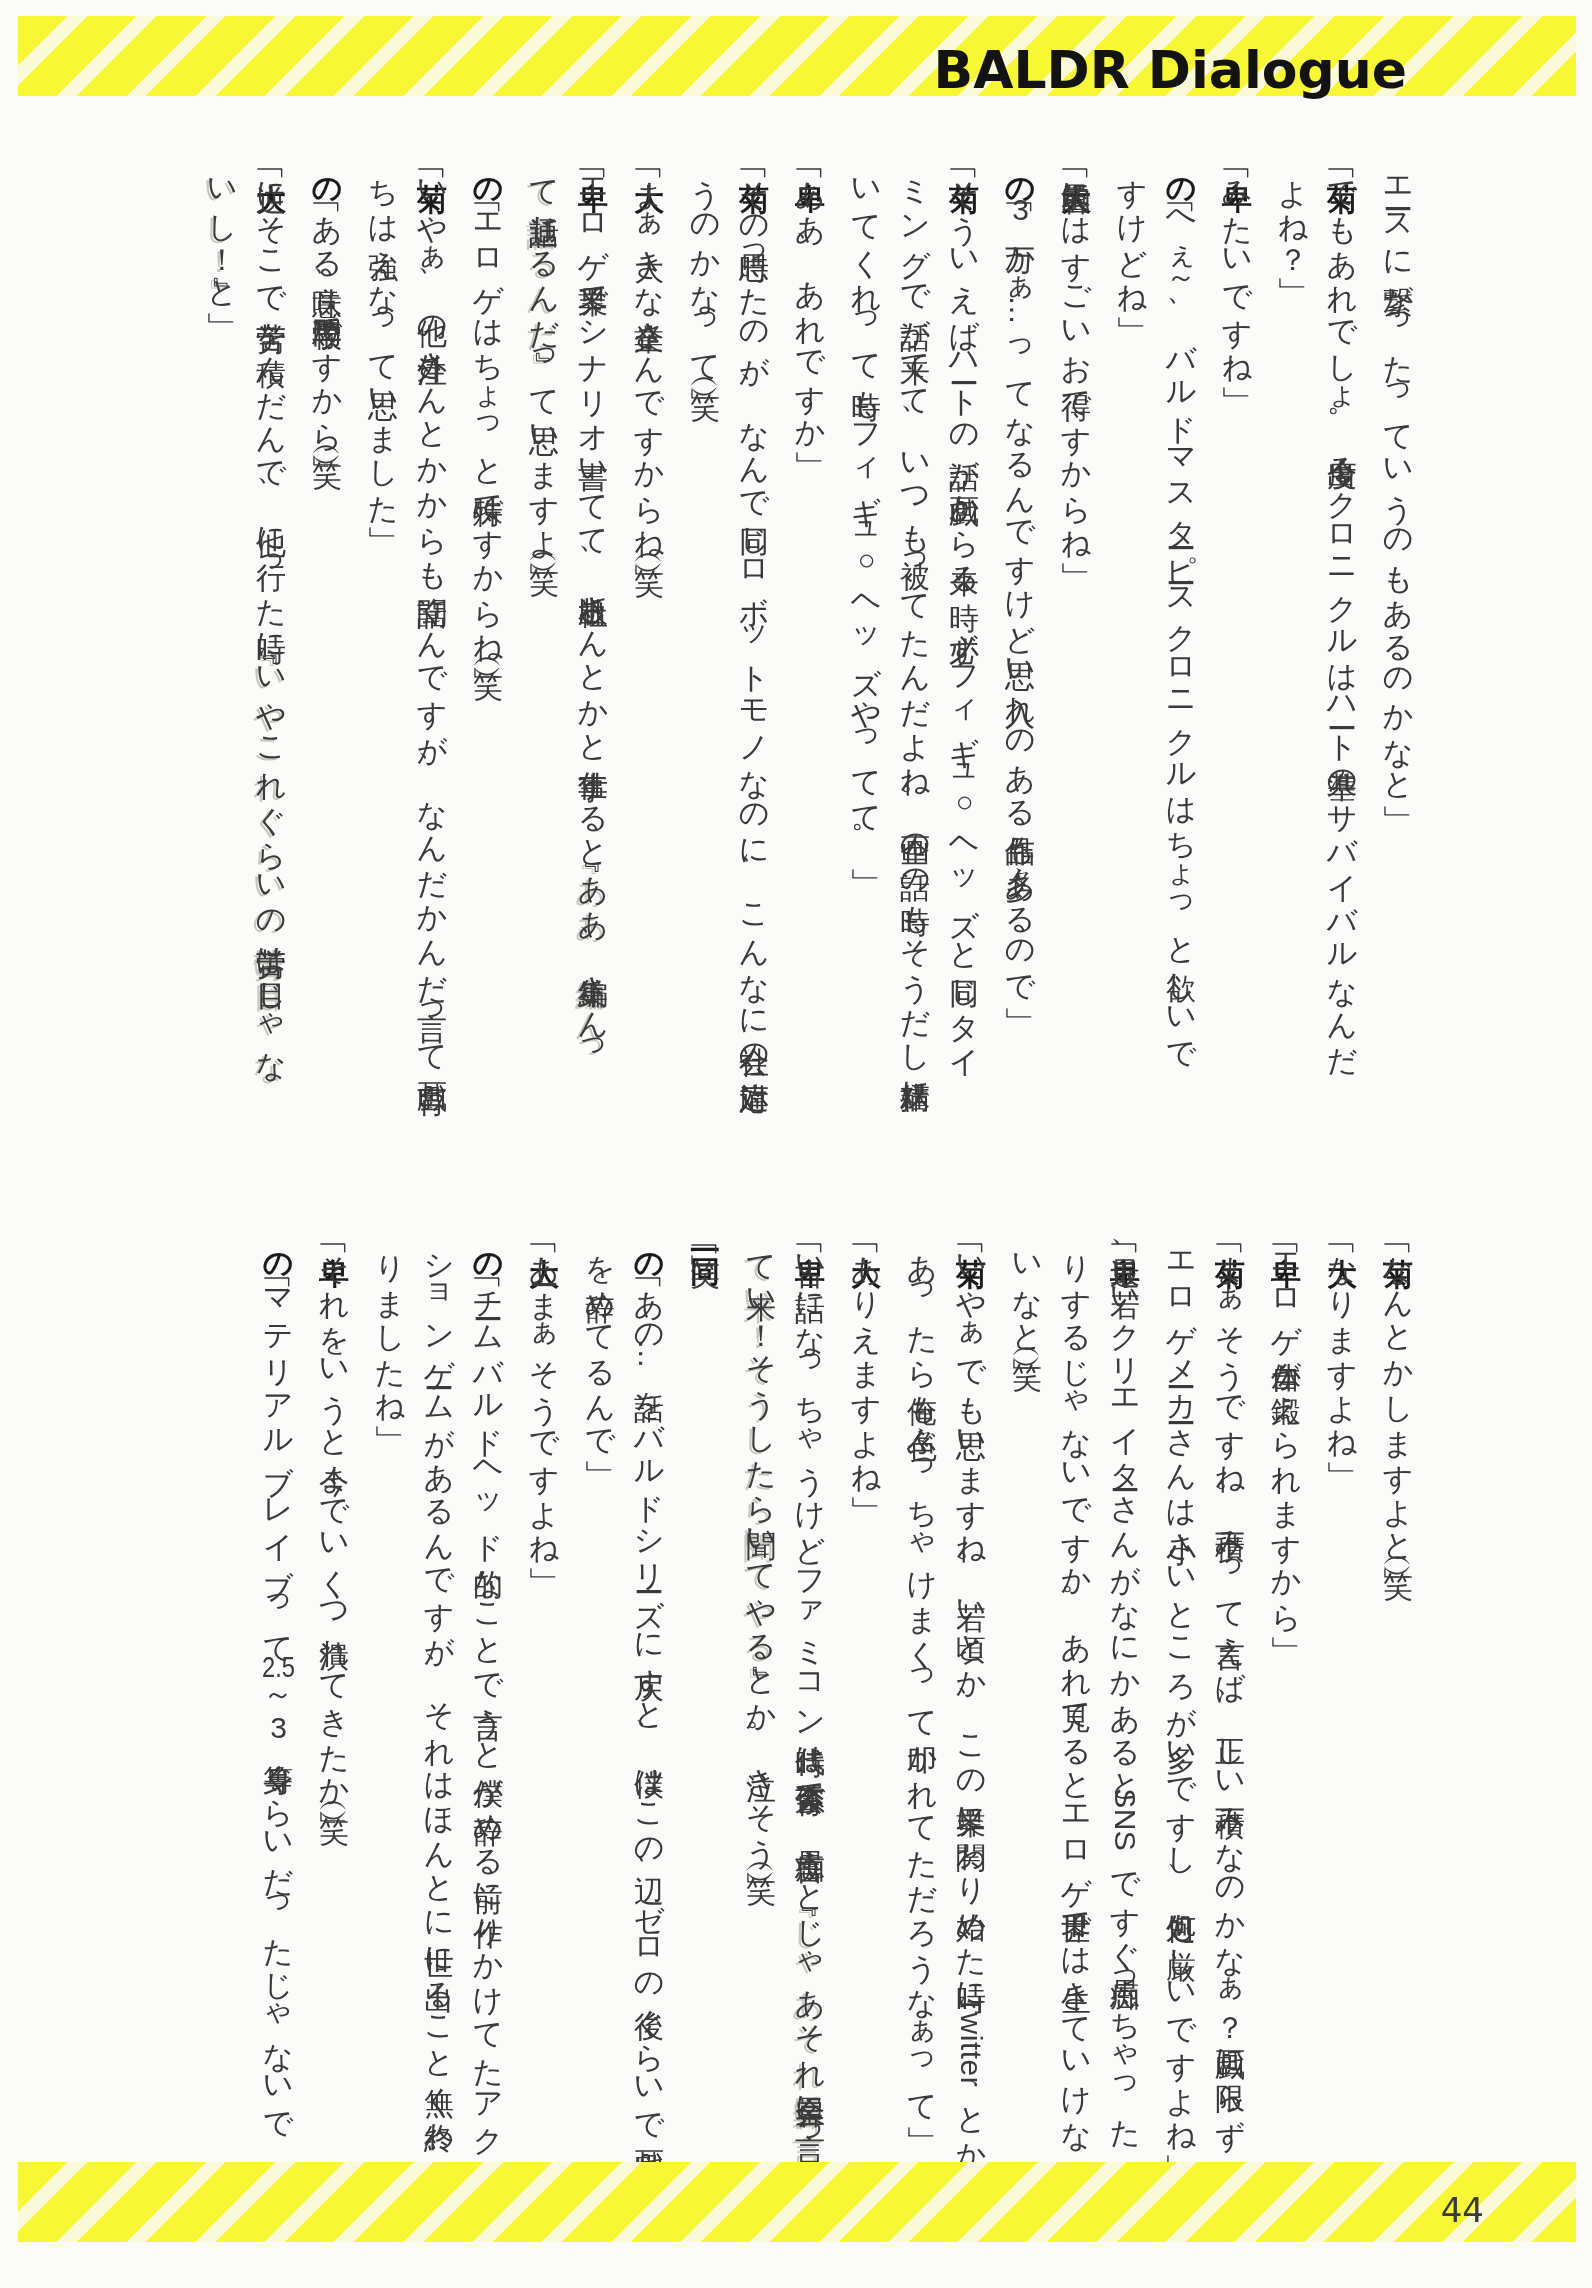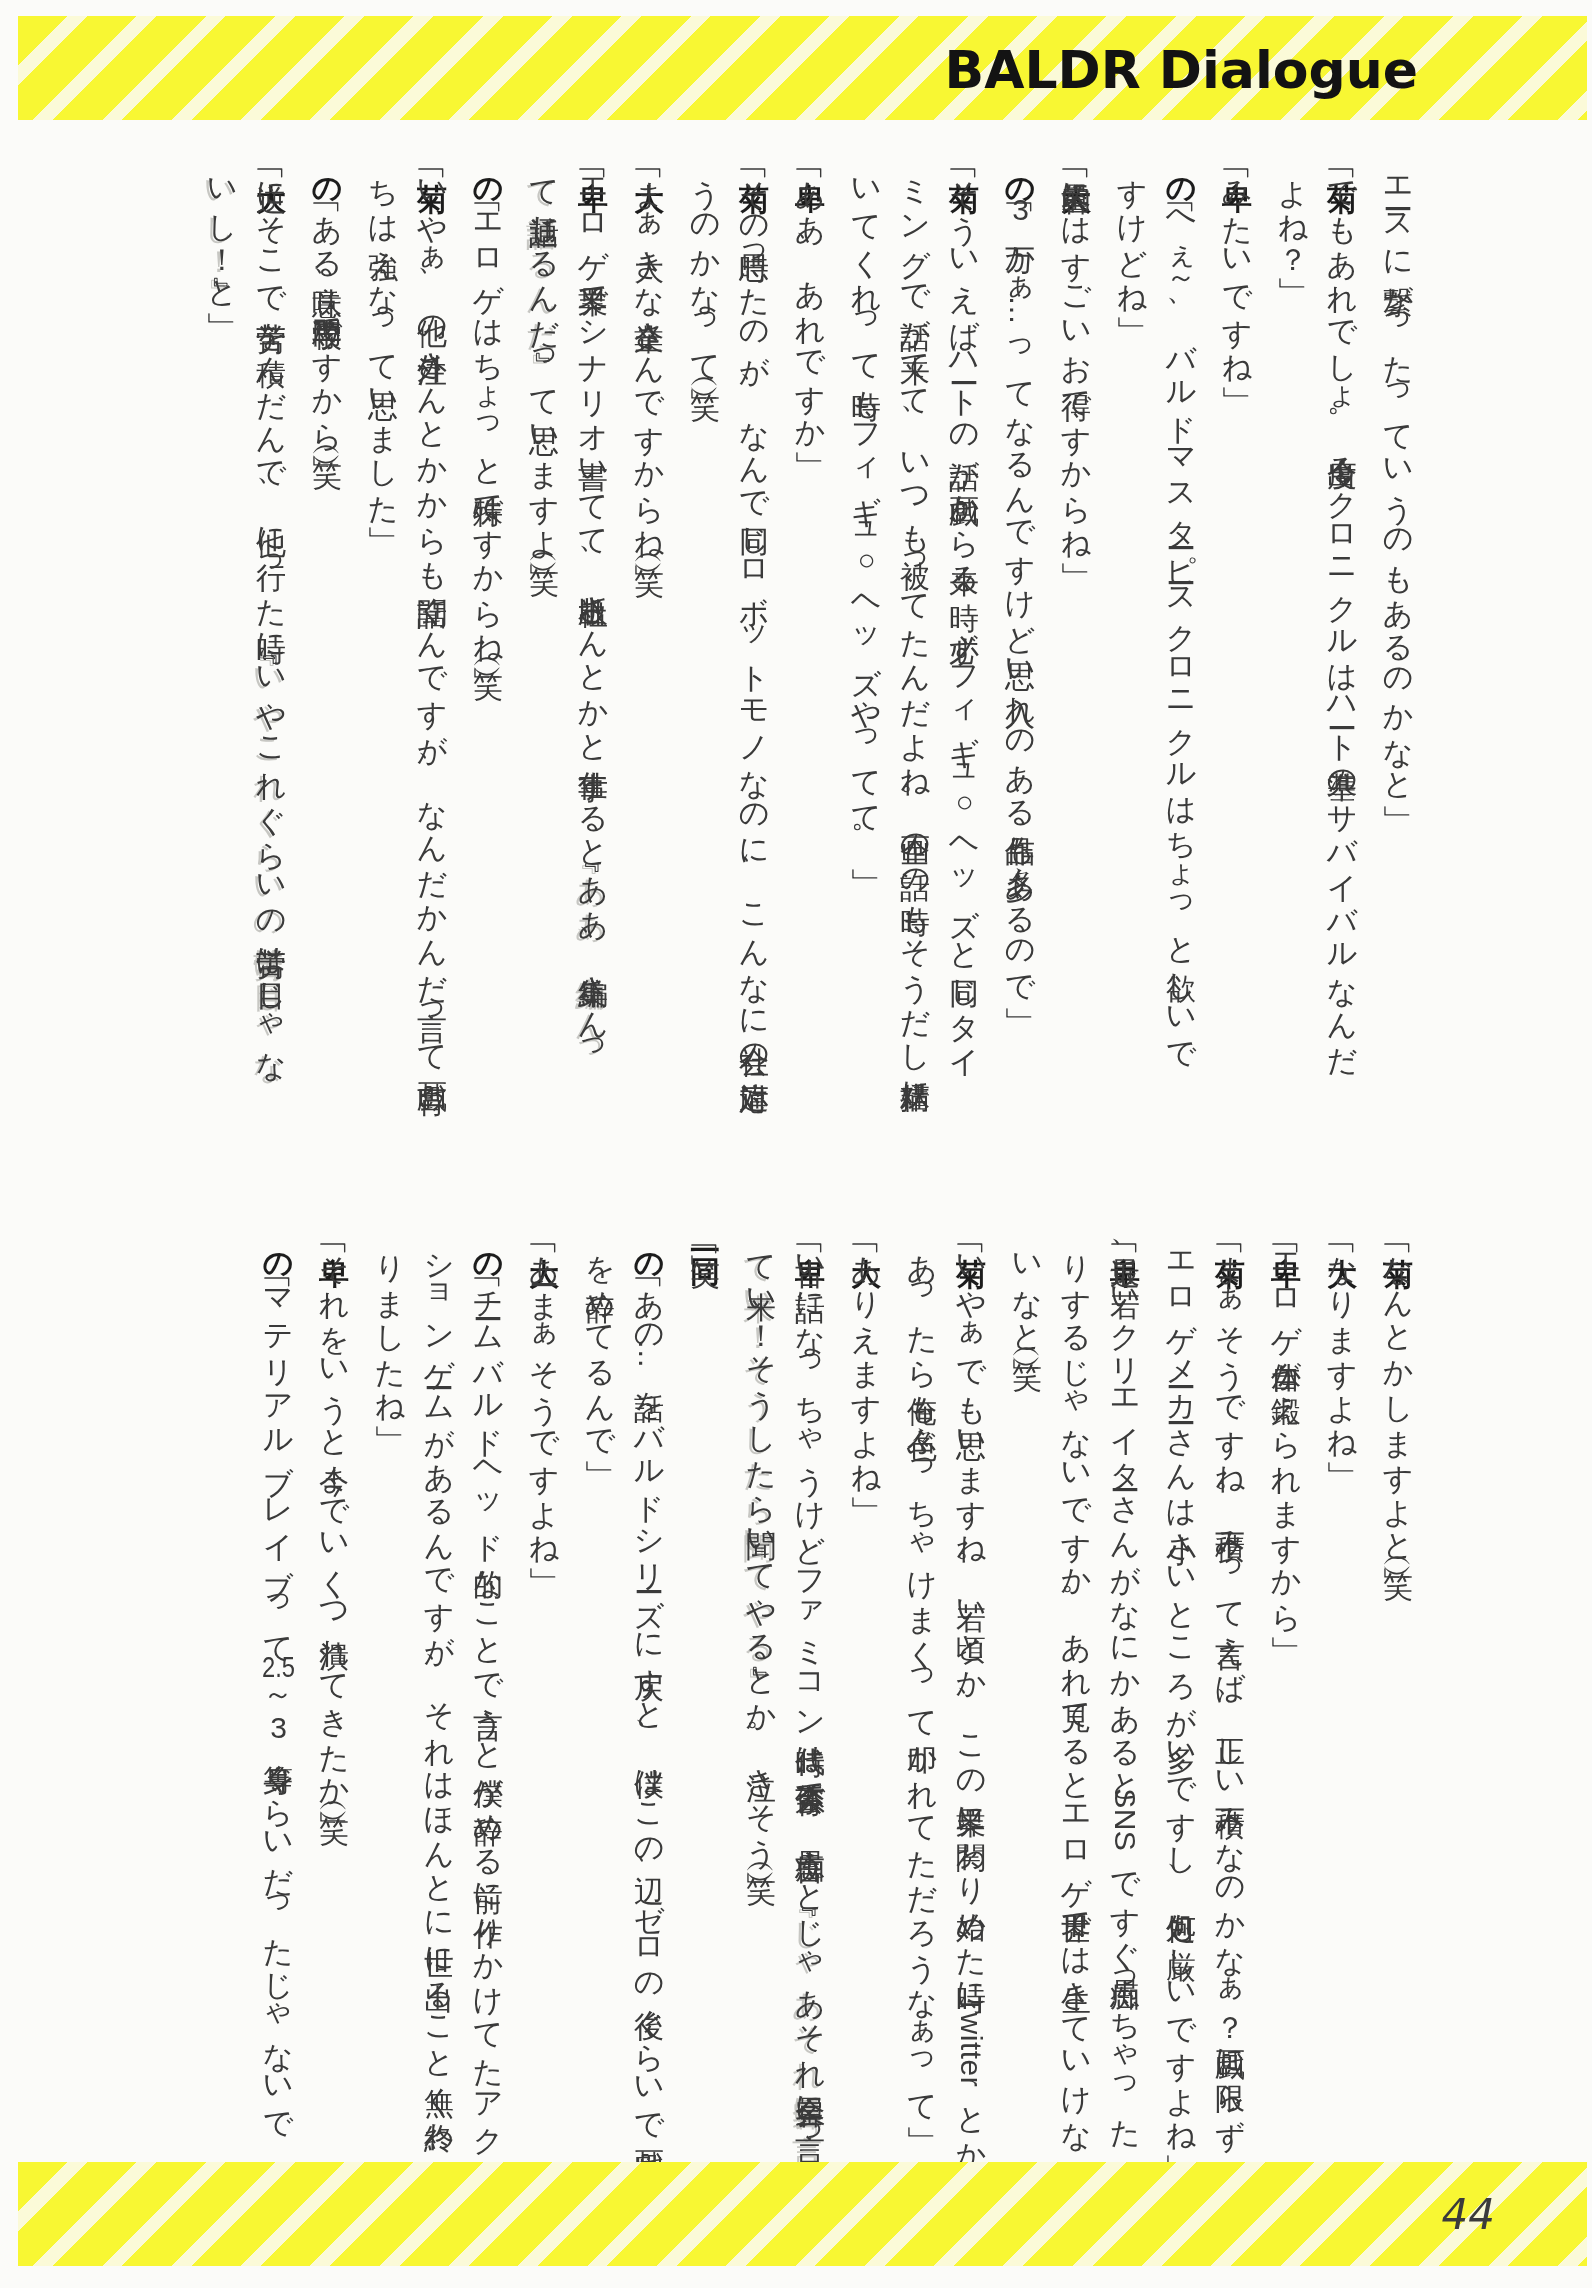--- a/index.html
+++ b/index.html
@@ -12,22 +12,22 @@
     position: relative;
     background: #fbfbf9;
     overflow: hidden;
     font-family: "Liberation Sans", sans-serif;
   }
 
   
   .banner {
     position: absolute;
     left: 18px;
-    right: 5px;
-    height: 104px;
+    right: 16px;
+    height: 80px;
     background: repeating-linear-gradient(
       135deg,
       #f8f733 0px,
       #f8f733 35px,
       #fbfad8 35px,
       #fbfad8 49px
     );
   }
   .banner-top { top: 16px; }
   .banner-bottom { top: 2162px; }
@@ -41,24 +41,23 @@
     letter-spacing: 0px;
     color: #131313;
     font-family: "DejaVu Sans", "Liberation Sans", sans-serif;
     white-space: nowrap;
   }
 
   .page-number {
     position: absolute;
     top: 28px;
     right: 92px;
-    font-size: 42px;
+    font-size: 34px;
     color: #3b3b3b;
     font-family: "DejaVu Sans", "Liberation Sans", sans-serif;
-    font-style: italic;
   }
 
   
   .vblock {
     position: absolute;
     right: 169px;
     writing-mode: vertical-rl;
     -webkit-writing-mode: vertical-rl;
     text-orientation: mixed;
     -webkit-text-orientation: mixed;

